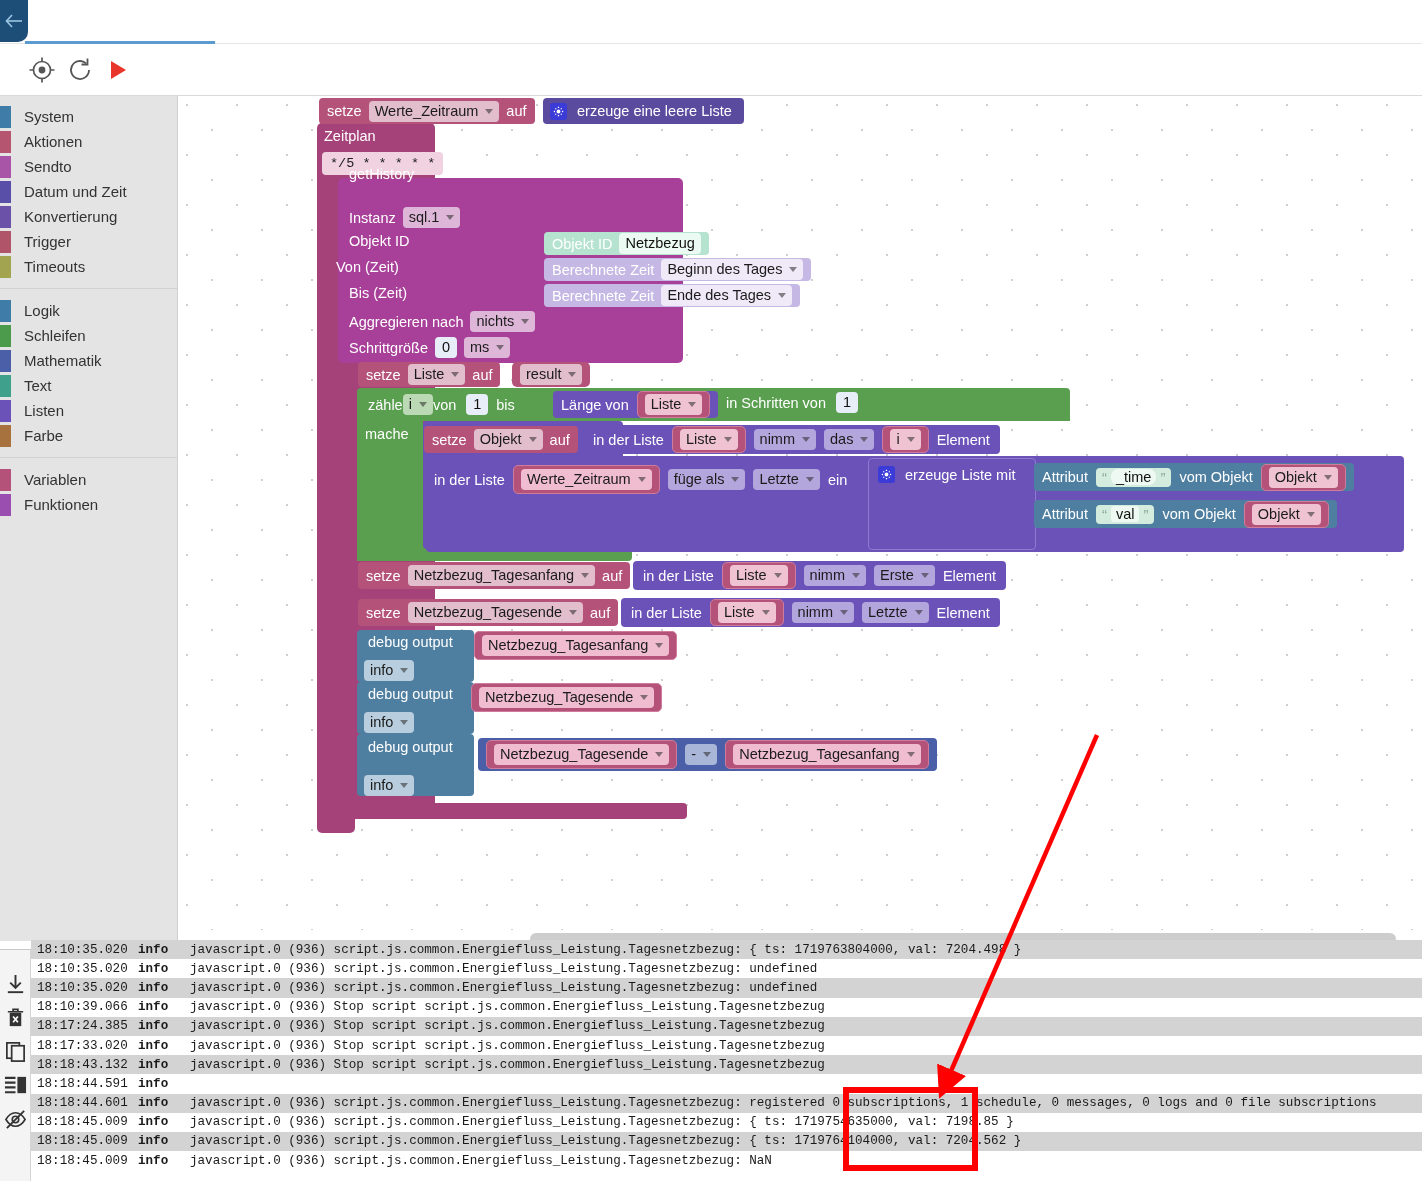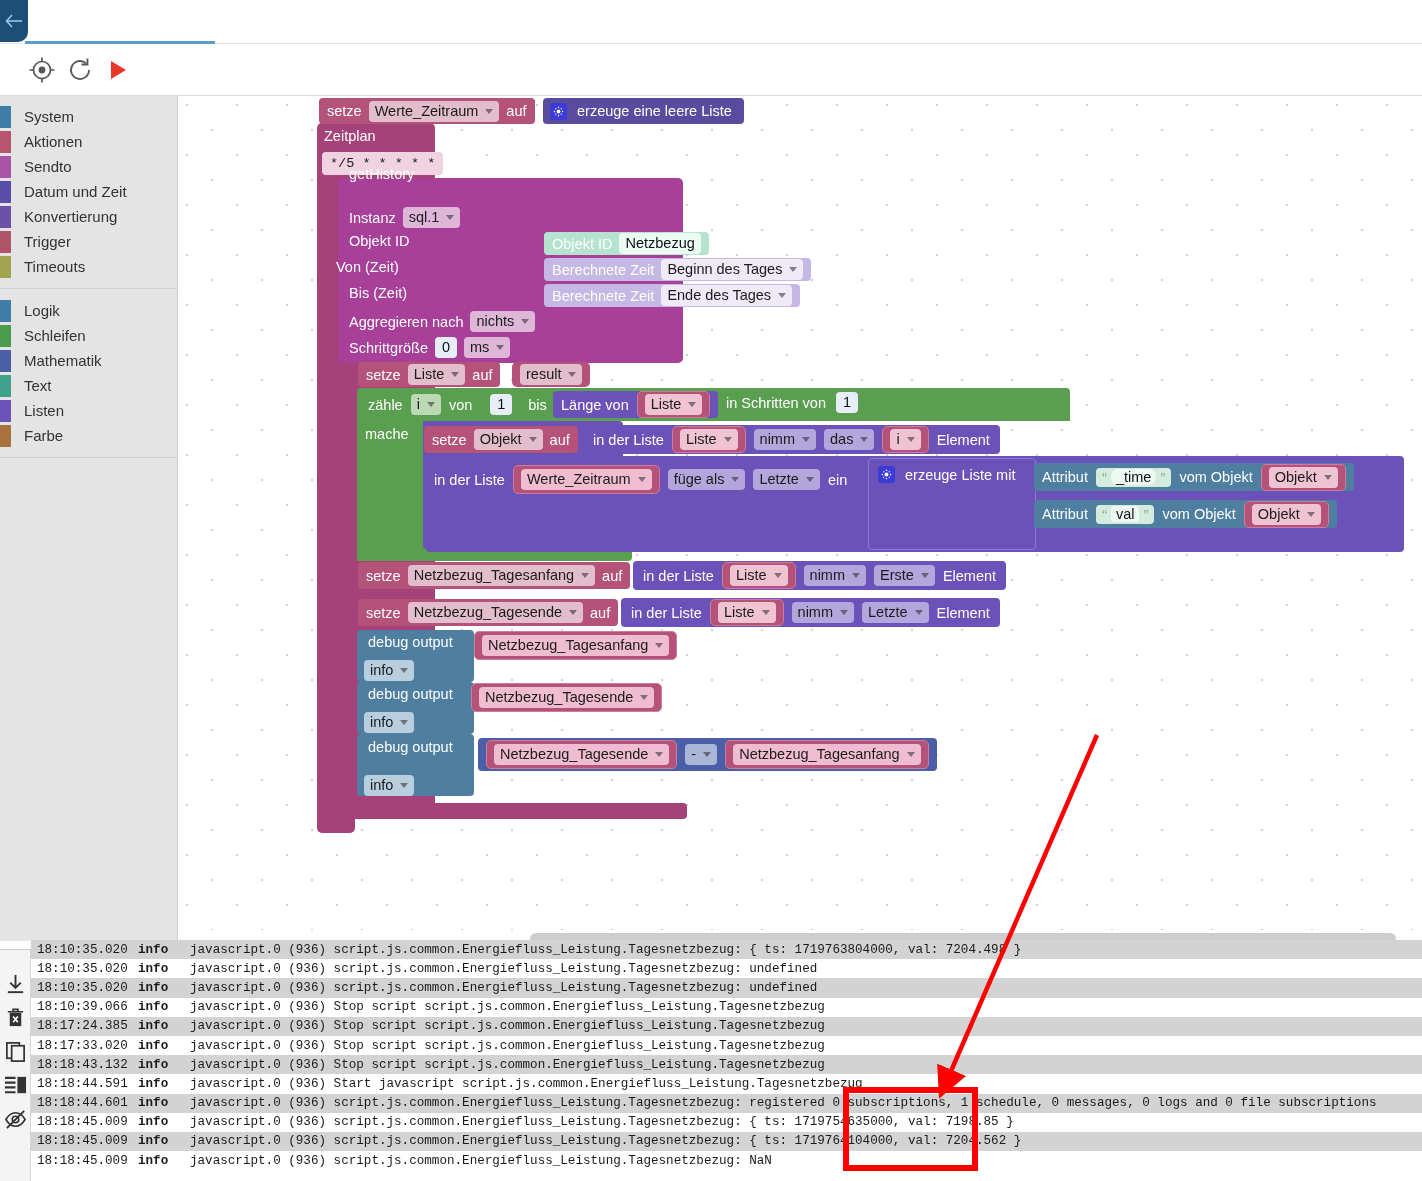--- a/index.html
+++ b/index.html
@@ -236,20 +236,30 @@
     <div class="cat">
         <span class="swatch" style="background:#6b52b8"></span>
         <span class="lbl">Listen</span>
       </div>
     <div class="cat">
         <span class="swatch" style="background:#a8723f"></span>
         <span class="lbl">Farbe</span>
       </div>
   </div>
   <div class="cat-gap"></div>
+  <div>
+    <div class="cat">
+        <span class="swatch" style="background:#b4527a"></span>
+        <span class="lbl">Variablen</span>
+      </div>
+    <div class="cat">
+        <span class="swatch" style="background:#9a4fb0"></span>
+        <span class="lbl">Funktionen</span>
+      </div>
+  </div>
 </div>
 
 <div id="workspace">
 
   <div style="position:absolute;left:139px;top:27px;width:118px;height:690px;background:#a6427a;border-radius:5px 5px 0 0;"></div>
   <div style="position:absolute;left:139px;top:707px;width:370px;height:16px;background:#a6427a;border-radius:0 4px 4px 0;"></div>
   <div style="position:absolute;left:139px;top:717px;width:38px;height:20px;background:#a6427a;border-radius:0 0 5px 5px;"></div>
 
   <div class="blk" style="left:141px;top:2px;height:26px;background:#b4527a;border-radius:4px;padding:0 8px;gap:7px;">
     <span class="txt">setze</span>
@@ -346,21 +356,21 @@
   <div class="blk" style="left:334px;top:266px;height:25px;background:#b4527a;border-radius:5px;padding:0 8px;">
     <span class="fld">
         <span>result</span>
         <i class="caret"></i>
       </span>
   </div>
 
   <div style="position:absolute;left:179px;top:292px;width:713px;height:33px;background:#5a9e4f;border-radius:4px 4px 0 0;"></div>
   <div style="position:absolute;left:179px;top:325px;width:66px;height:140px;background:#5a9e4f;"></div>
   <div style="position:absolute;left:179px;top:443px;width:275px;height:22px;background:#5a9e4f;border-radius:0 0 4px 4px;"></div>
-  <div class="blk" style="left:190px;top:296px;gap:8px;height:25px;">
+  <div class="blk" style="left:190px;top:296px;height:25px;">
     <span class="txt">zähle</span>
     <span class="fld" style="background:#bcd9b6;">
         <span>i</span>
         <i class="caret"></i>
       </span>
     <span class="txt">von</span>
     <span class="fld num" style="margin-left:10px;">1</span>
     <span class="txt" style="margin-left:8px;">bis</span>
   </div>
   <div class="blk" style="left:375px;top:295px;height:27px;background:#6b52b8;border-radius:4px;padding:0 8px;gap:8px;">
@@ -653,21 +663,20 @@
         <span class="lm">javascript.0 (936) Stop script script.js.common.Energiefluss_Leistung.Tagesnetzbezug</span>
       </div>
       <div class="logrow even">
         <span class="lt">18:18:43.132</span>
         <span class="ll">info</span>
         <span class="lm">javascript.0 (936) Stop script script.js.common.Energiefluss_Leistung.Tagesnetzbezug</span>
       </div>
       <div class="logrow odd">
         <span class="lt">18:18:44.591</span>
         <span class="ll">info</span>
-        <span class="lm">javascript.0 (936) Start javascript script.js.common.Energiefluss_Leistung.Tagesnetzbezug</span>
       </div>
       <div class="logrow even">
         <span class="lt">18:18:44.601</span>
         <span class="ll">info</span>
         <span class="lm">javascript.0 (936) script.js.common.Energiefluss_Leistung.Tagesnetzbezug: registered 0 subscriptions, 1 schedule, 0 messages, 0 logs and 0 file subscriptions</span>
       </div>
       <div class="logrow odd">
         <span class="lt">18:18:45.009</span>
         <span class="ll">info</span>
         <span class="lm">javascript.0 (936) script.js.common.Energiefluss_Leistung.Tagesnetzbezug: { ts: 1719754635000, val: 7198.85 }</span>

